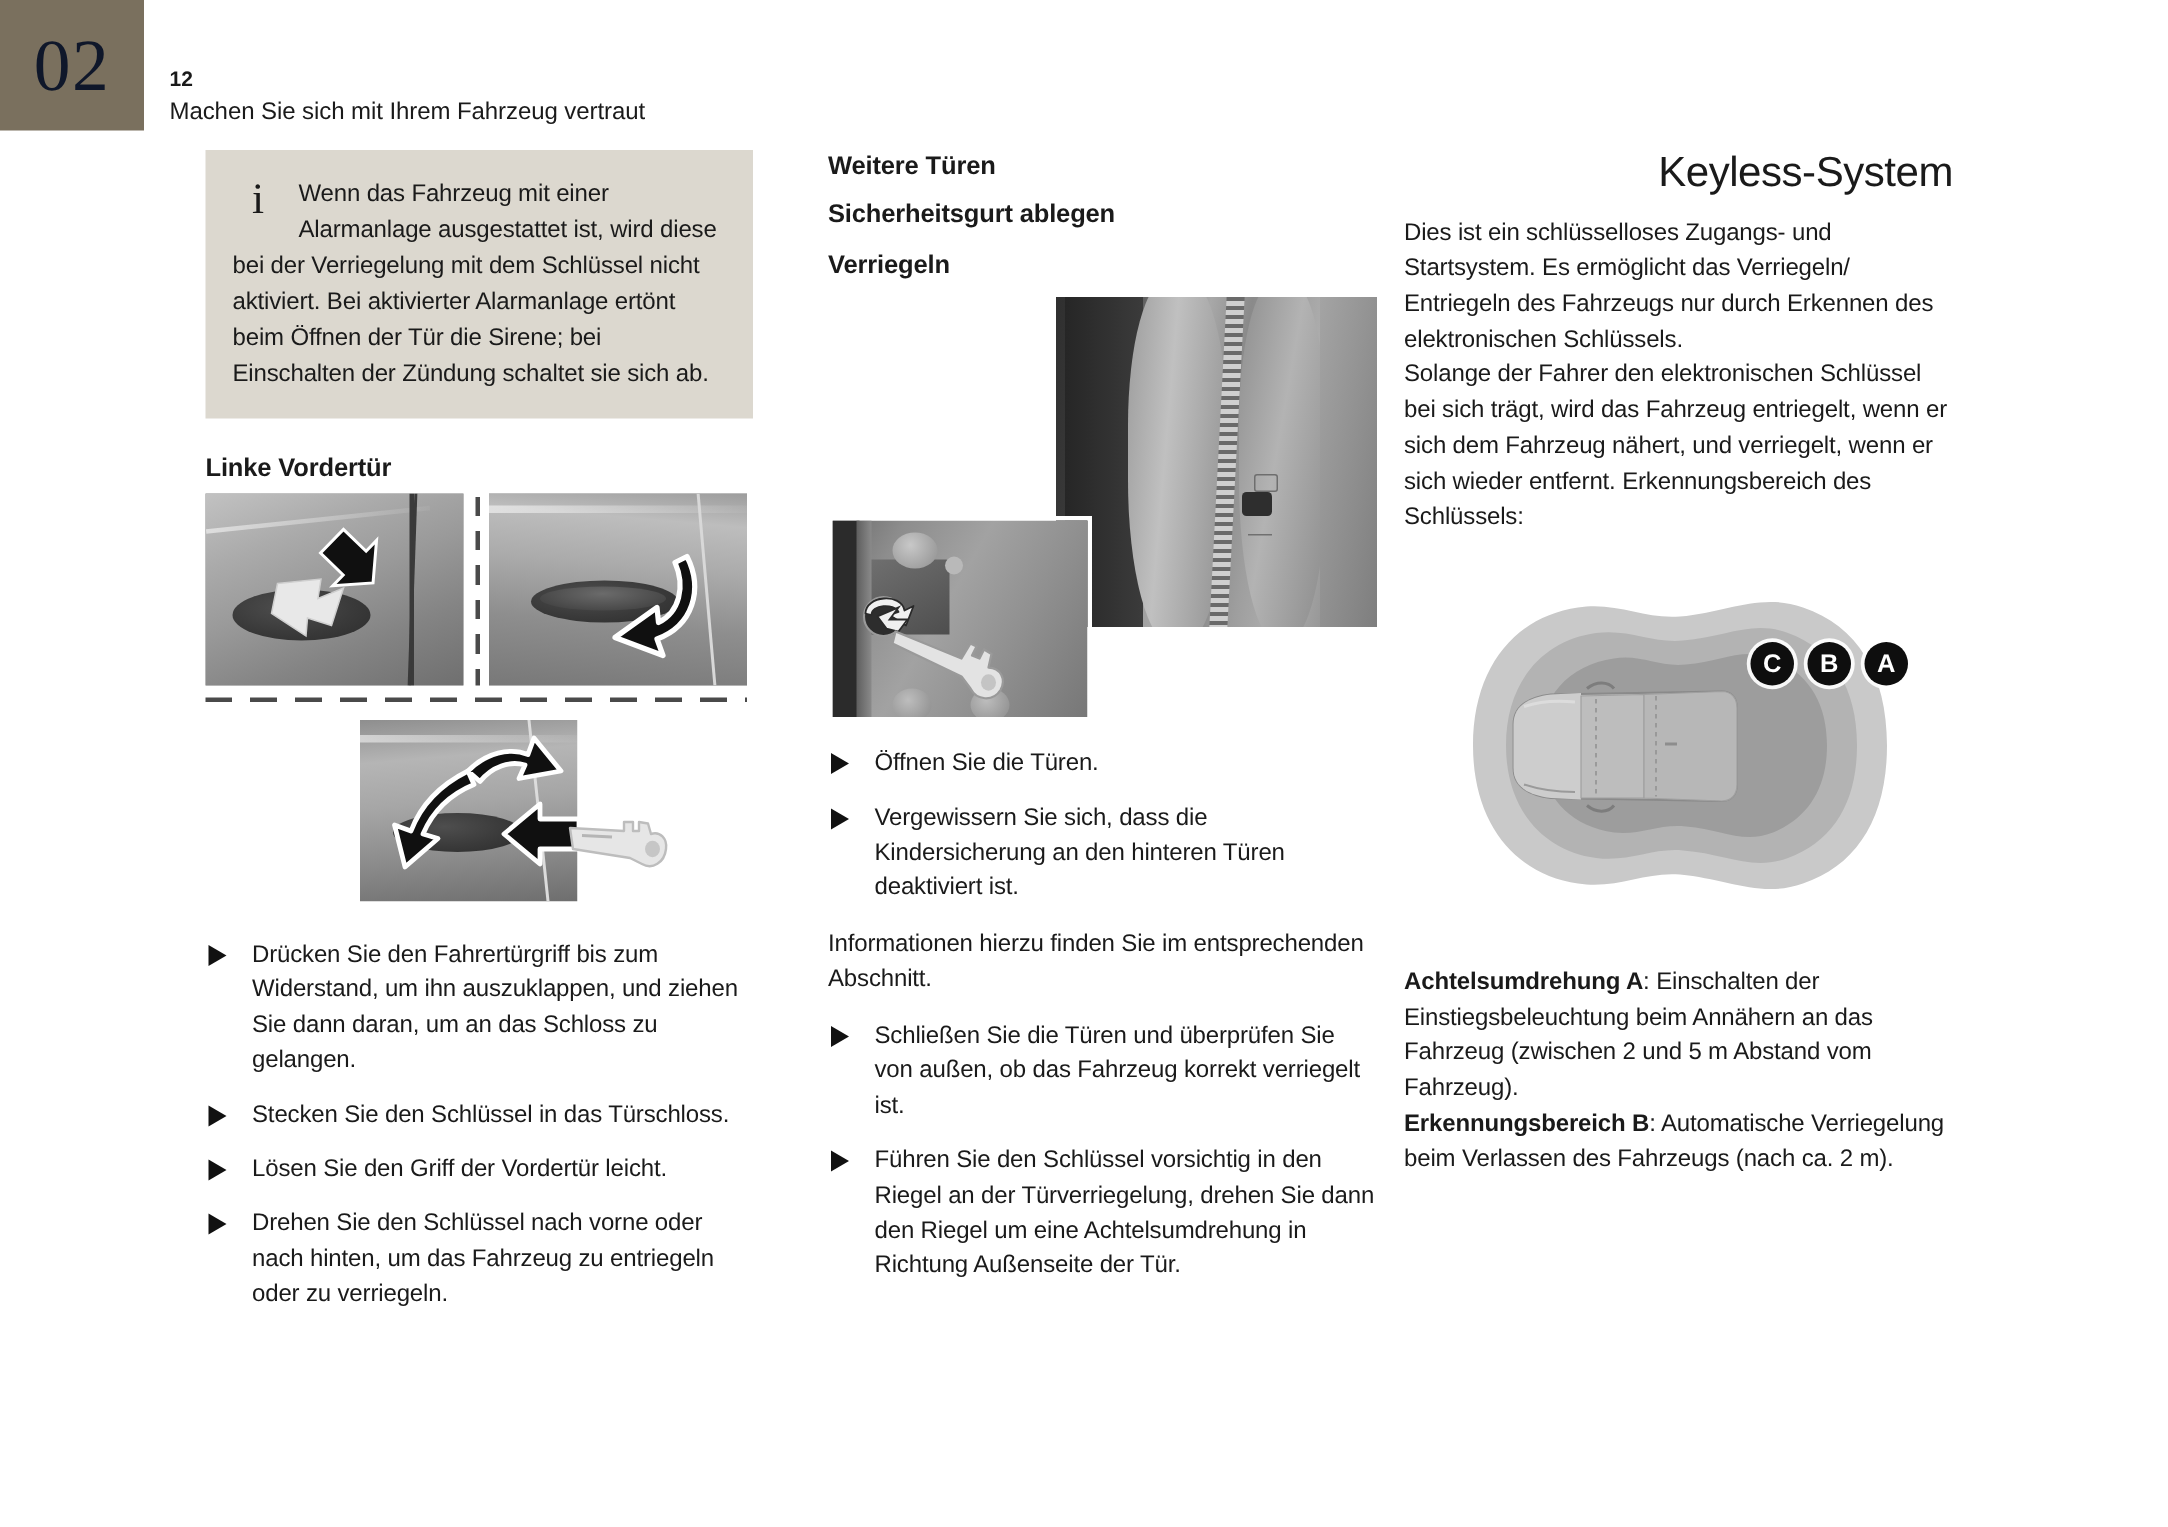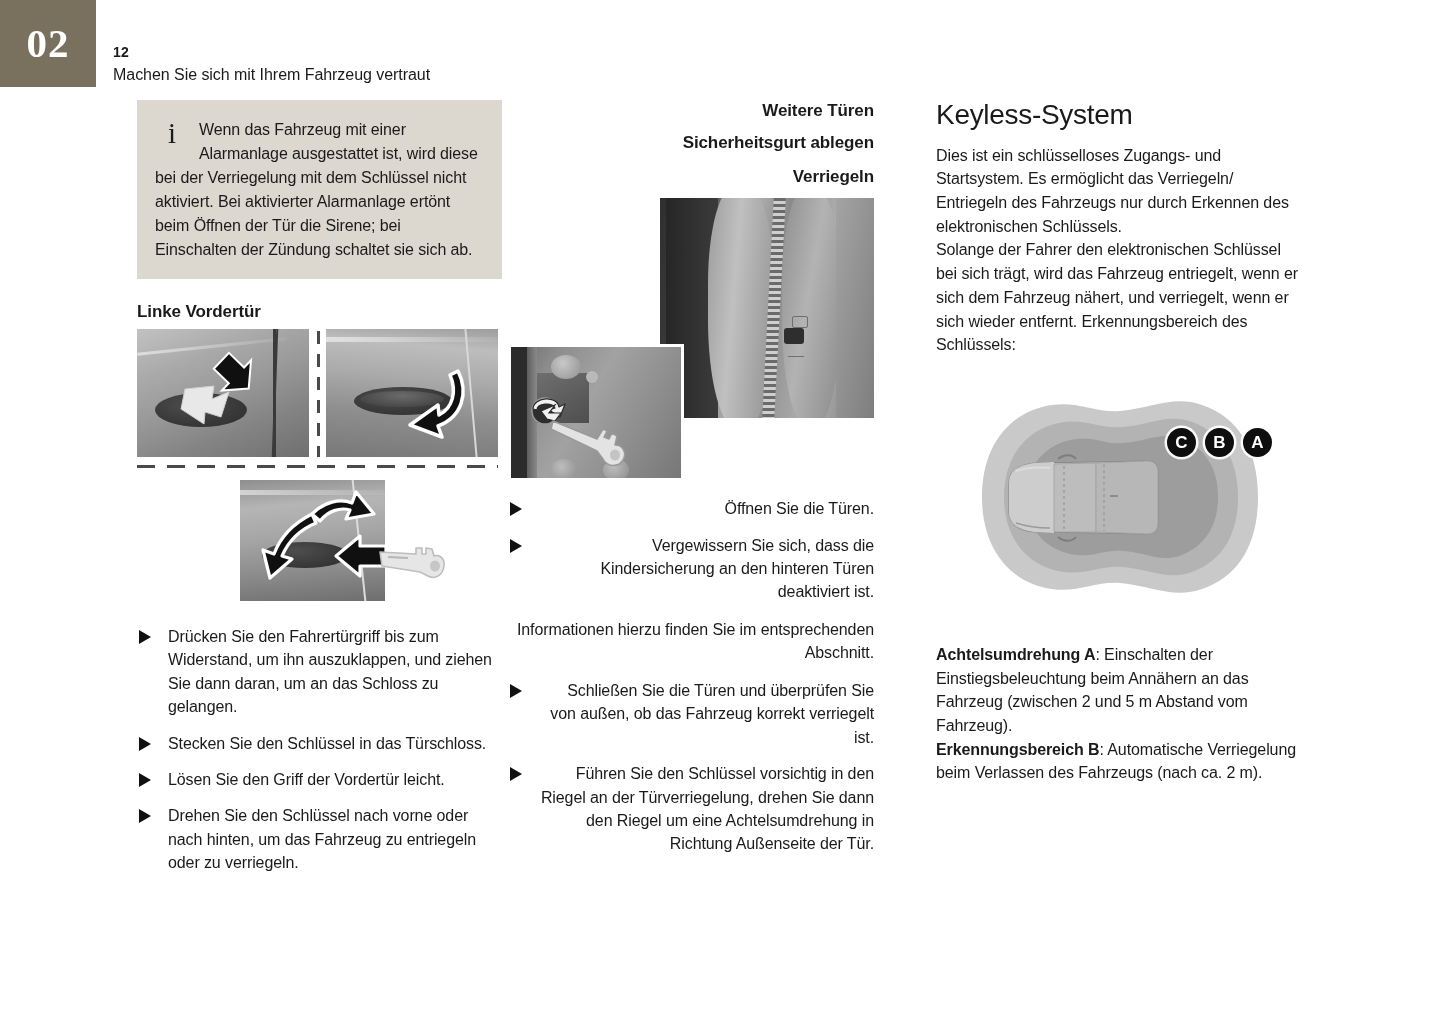--- a/index.html
+++ b/index.html
@@ -9,39 +9,40 @@
     color:#1a1a1a;overflow:hidden;position:relative;
   }
   .page{position:absolute;inset:0;}
 
   
   .chapter-tab{
     position:absolute;left:0;top:0;width:96px;height:87px;
     background:#7a705e;display:flex;align-items:center;justify-content:center;
   }
   .chapter-tab .num{
-    font-family:"Liberation Serif", serif;color:#ffffff;font-size:41px;
-    line-height:1;letter-spacing:1px;font-weight:bold;
+    font-family:"Liberation Serif", serif;color:#0f172a;font-size:49px;
+    line-height:1;letter-spacing:1px;
   }
 
   
   .head{position:absolute;left:113px;top:44px;}
   .head .pageno{font-size:14px;font-weight:bold;line-height:1.25;letter-spacing:.1px;}
   .head .crumb{font-size:16px;line-height:1.35;margin-top:2px;letter-spacing:-.05px;}
 
   
   .col{position:absolute;top:100px;}
   .col-left{left:137px;width:365px;}
-  .col-mid{left:508px;width:366px;text-align:right;}
+  .col-mid{left:552px;width:366px;}
   .col-right{left:936px;width:366px;}
 
   
   h2.sec{
     font-size:28px;font-weight:normal;margin:0 0 13px 0;line-height:1.1;
     letter-spacing:-.3px;
+    text-align:right;
   }
   h3.sub{
     font-size:17px;font-weight:bold;margin:0 0 6px 0;line-height:1.3;
     letter-spacing:-.1px;
   }
   p.body{
     font-size:16px;line-height:1.48;margin:0 0 14px 0;letter-spacing:-.1px;
   }
   p.body:last-child{margin-bottom:0;}
 

